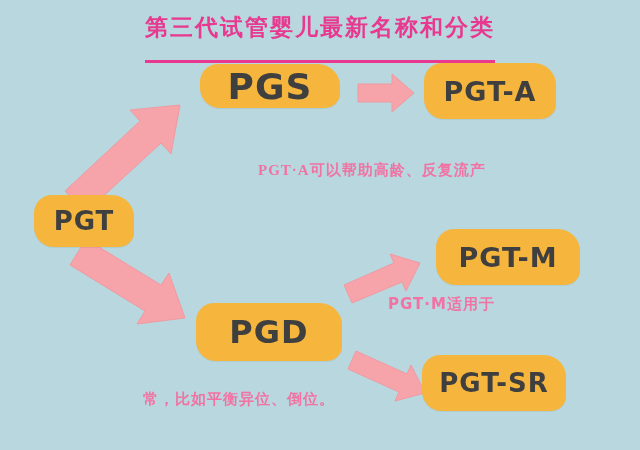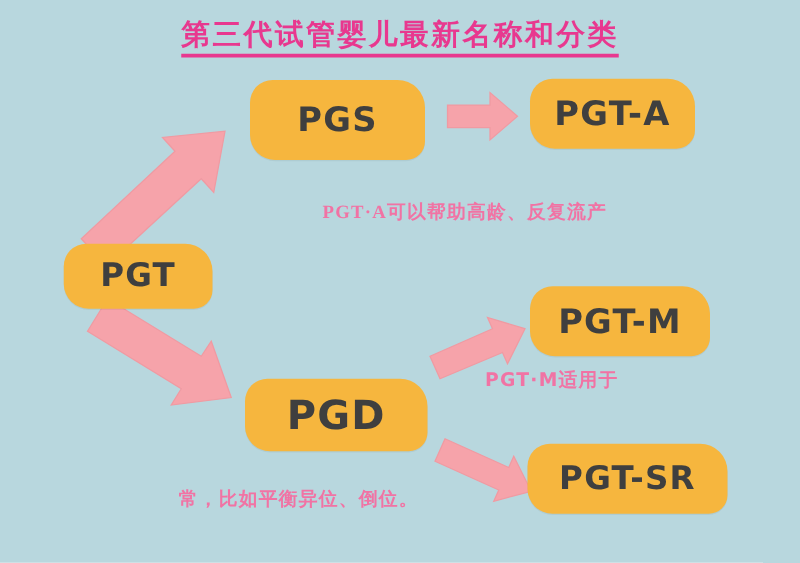--- a/index.html
+++ b/index.html
@@ -21,21 +21,21 @@
     width: 100%;
     text-align: center;
   }
   .title-wrap span {
     display: inline-block;
     font-size: 23px;
     font-weight: bold;
     color: var(--title, #e8388f);
     letter-spacing: 2px;
     border-bottom: 3px solid var(--title, #e8388f);
-    padding-bottom: 0;
+    padding-bottom: 17px;
   }
 
   svg.arrows { position: absolute; left: 0; top: 0; }
   .arrow { fill: var(--arrow, #f6a3aa); stroke: var(--arrow-edge, #f09aa2); stroke-width: 1; }
 
   .node {
     position: absolute;
     background: var(--node-fill, #f6b63e);
     display: flex;
     align-items: center;
@@ -67,41 +67,41 @@
   </div>
 
   <svg class="arrows" width="640" height="450" viewBox="0 0 640 450" aria-hidden="true">
     <polygon class="arrow" points="85,213 161,143 171,154 180,105 130,110 140,121 65,191"></polygon>
     <polygon class="arrow" points="358,102 392,102 392,112 414,93 392,74 392,84 358,84"></polygon>
     <polygon class="arrow" points="70,265 145,311 137,324 185,318 169,273 161,285 86,239"></polygon>
     <polygon class="arrow" points="352,303 402,282 406,291 420,263 390,254 394,263 344,285"></polygon>
     <polygon class="arrow" points="348,369 399,392 395,401 425,393 411,365 407,374 356,351"></polygon>
   </svg>
 
-  <div class="node" style="left:51px; top:195px; width:119px; height:52px; font-size:26px;">
+  <div class="node" style="left:34px; top:195px; width:100px; height:52px; font-size:26px;">
     <span>PGT</span>
   </div>
 
-  <div class="node" style="left:200px; top:64px; width:140px; height:64px; font-size:27px;">
+  <div class="node" style="left:200px; top:64px; width:140px; height:44px; font-size:36px;">
     <span>PGS</span>
   </div>
 
   <div class="node" style="left:424px; top:63px; width:132px; height:56px; font-size:27px;">
     <span>PGT-A</span>
   </div>
 
-  <div class="node" style="left:424px; top:229px; width:144px; height:56px; font-size:27px;">
+  <div class="node" style="left:436px; top:229px; width:144px; height:56px; font-size:27px;">
     <span>PGT-M</span>
   </div>
 
   <div class="node" style="left:196px; top:303px; width:146px; height:58px; font-size:32px;">
     <span>PGD</span>
   </div>
 
-  <div class="node" style="left:422px; top:355px; width:160px; height:56px; font-size:26px;">
+  <div class="node" style="left:422px; top:355px; width:144px; height:56px; font-size:26px;">
     <span>PGT-SR</span>
   </div>
 
   <div class="ann" style="left:258px; top:159px;font-family:Liberation Serif, serif;">
     <div>PGT·A可以帮助高龄、反复流产</div>
   </div>
 
   <div class="ann" style="left:388px; top:293px;">
     <div>PGT·M适用于</div>
   </div>

